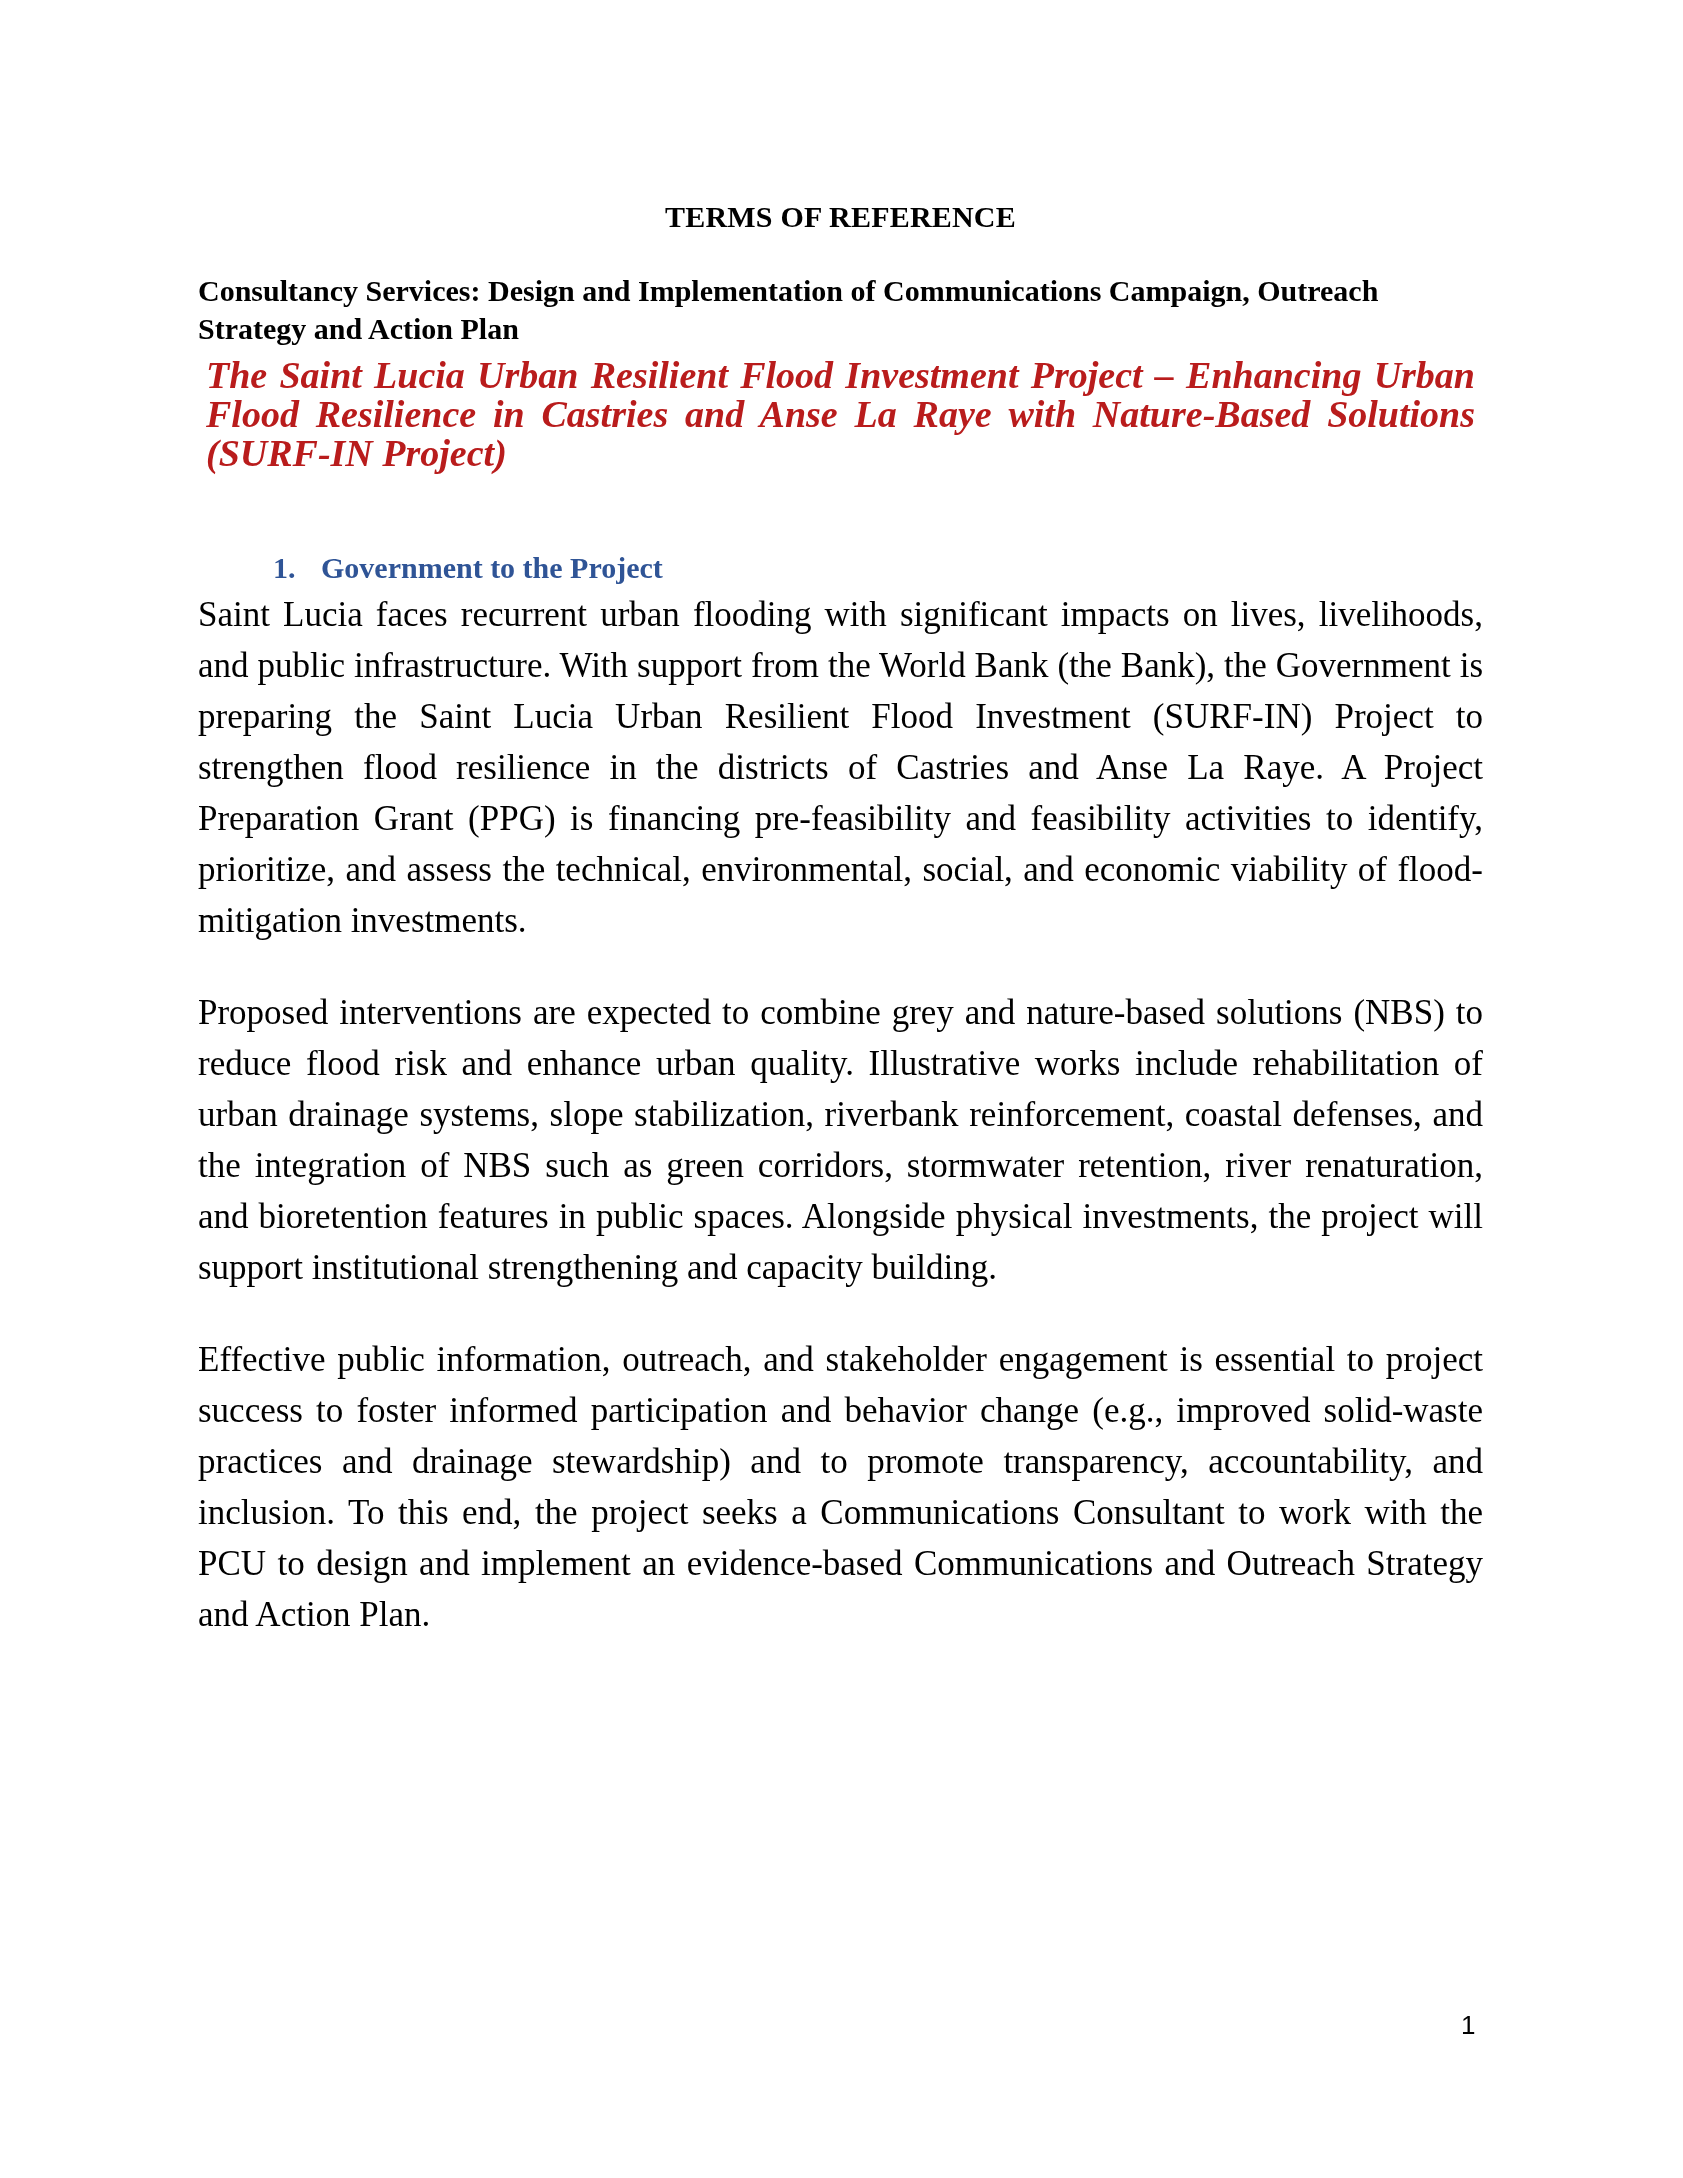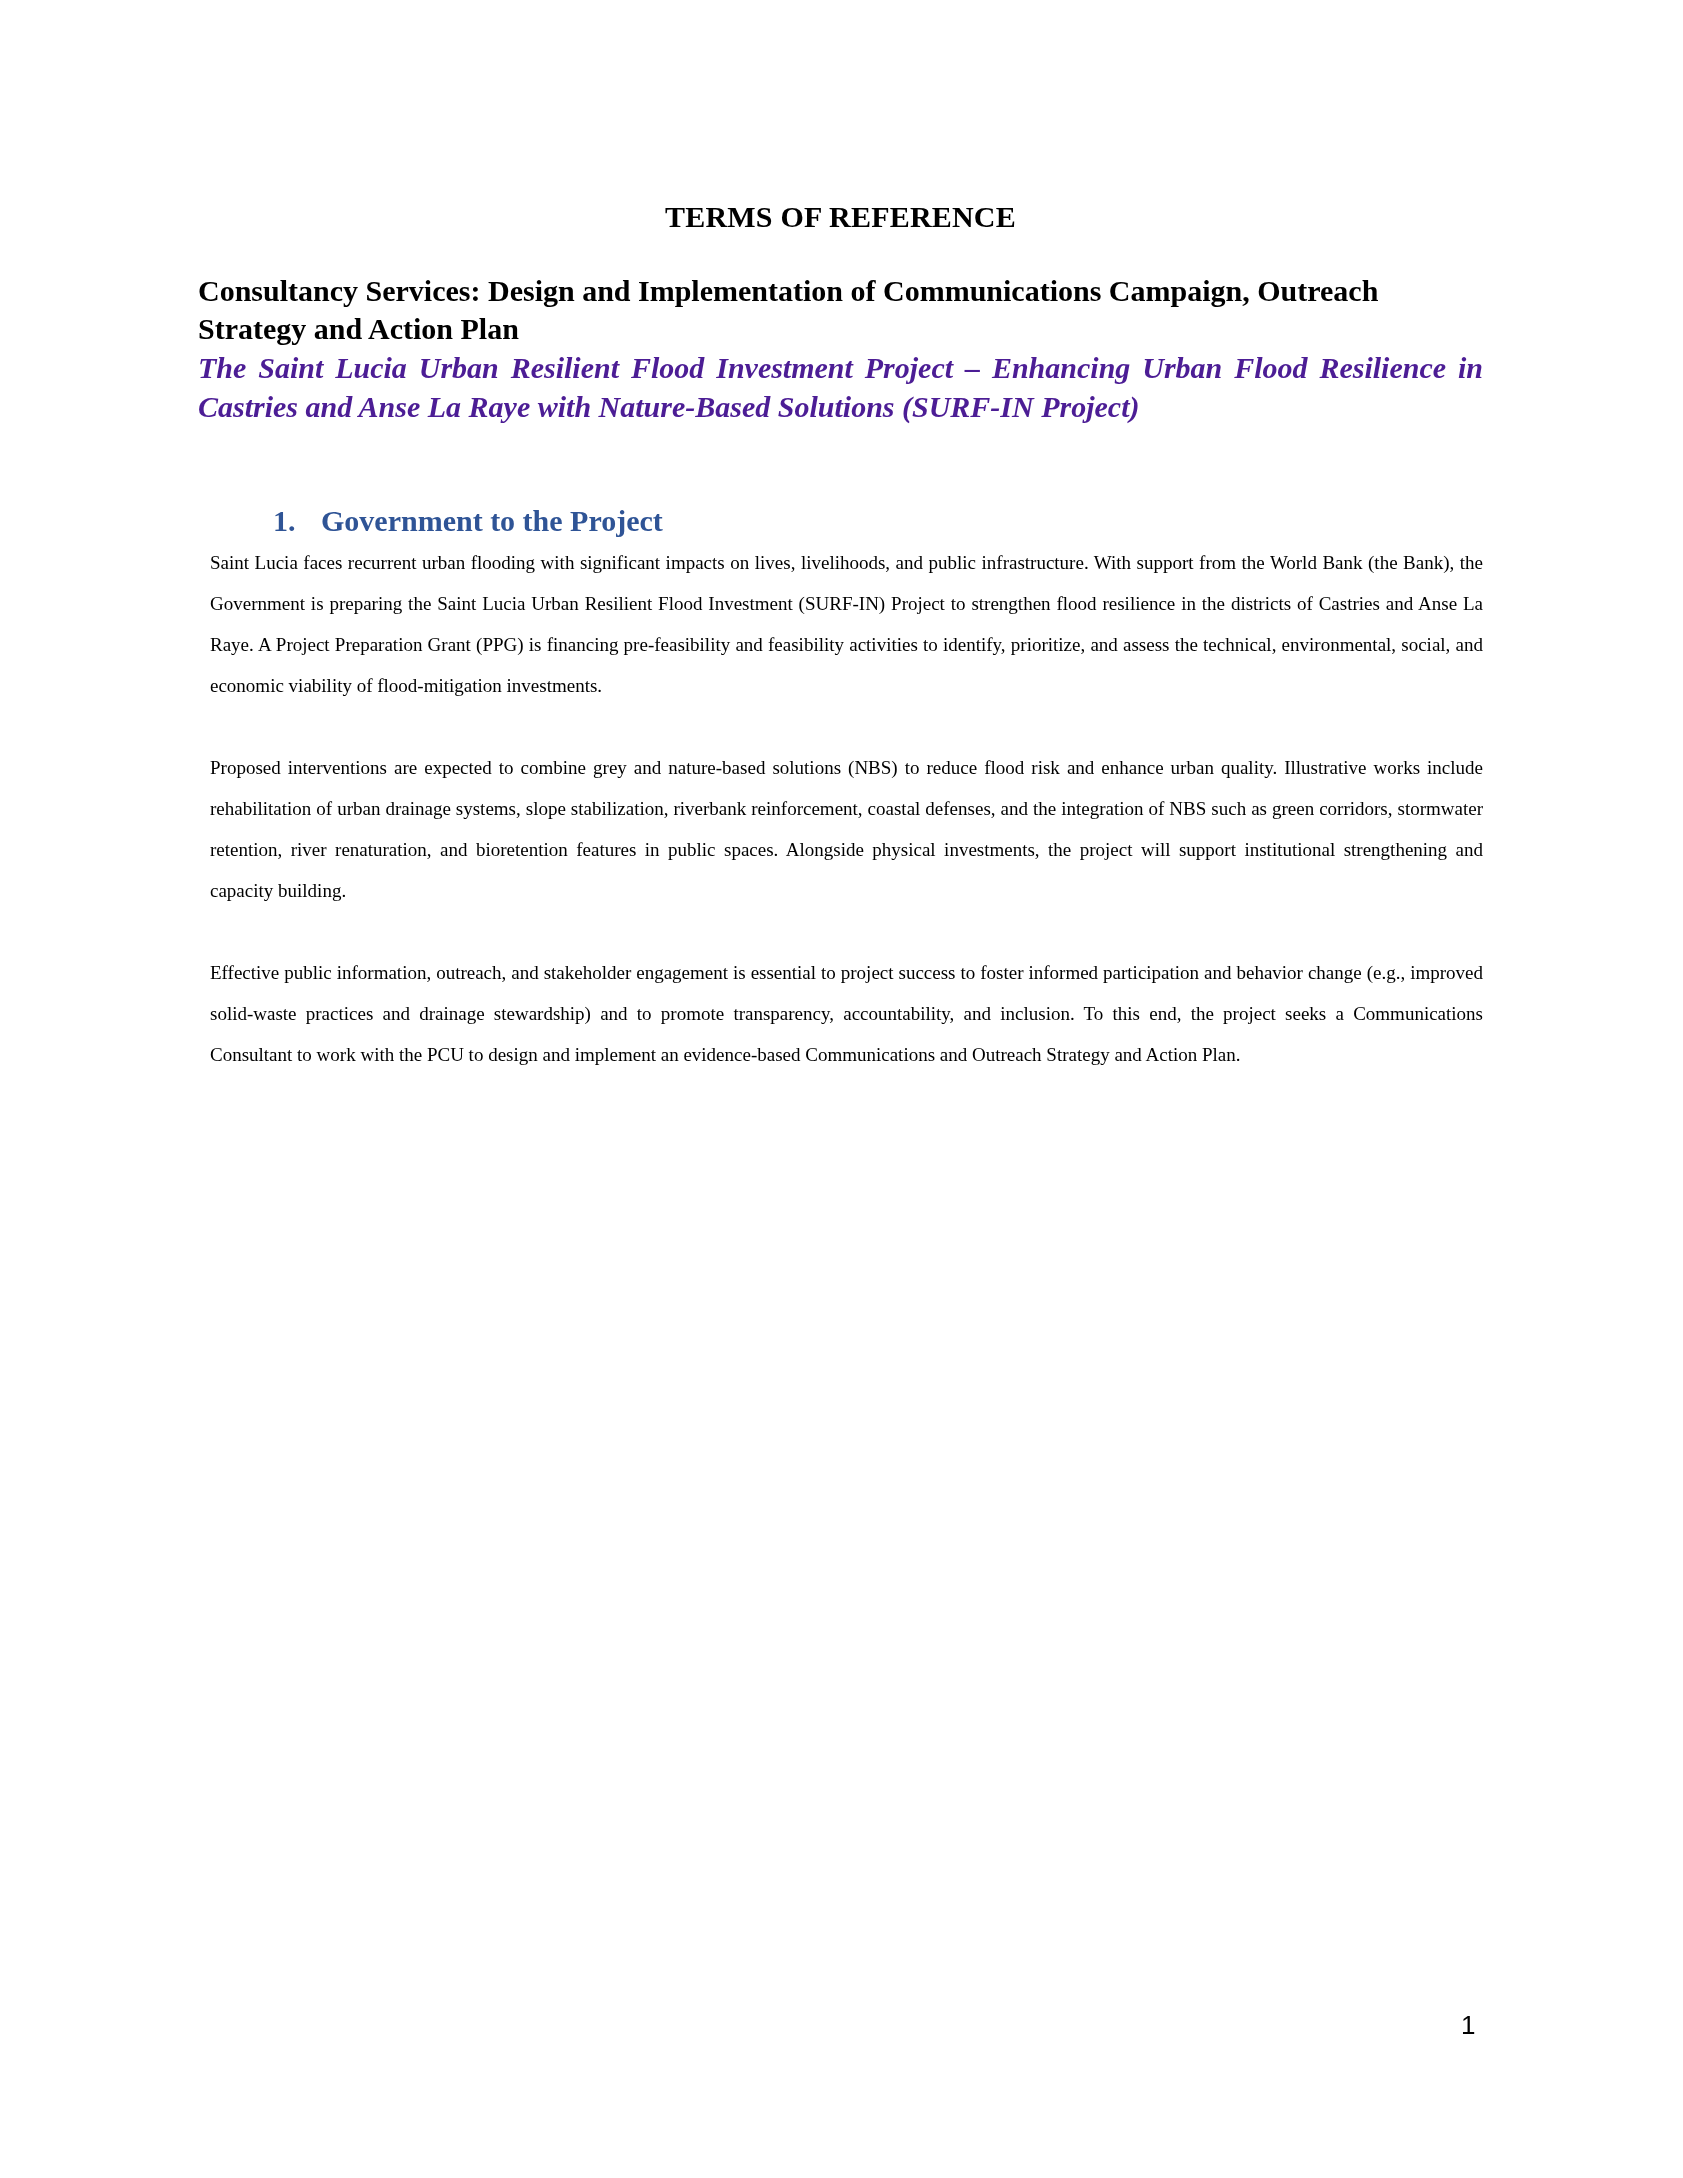--- a/index.html
+++ b/index.html
@@ -12,30 +12,30 @@
     .content { position: absolute; left: 198px; top: 196px; width: 1285px; }
     .doc-title {
       text-align: center; font-weight: bold; font-size: 30px; line-height: 41px;
       margin: 0 0 35px 0; letter-spacing: 0.2px;
     }
     .service-title {
       font-weight: bold; font-size: 30px; line-height: 38px; margin: 0;
       text-align: left;
     }
     .project-subtitle {
-      font-weight: bold; font-style: italic; font-size: 30px; line-height: 39px;
-      color: #4c1d95; margin: 0; text-align: justify; text-align-last: left;
+      font-weight: bold; font-style: italic; font-size: 38px; line-height: 39px;
+      color: #b91c1c; margin: 8px; text-align: justify; text-align-last: left;
     }
     .section-heading {
       margin: 74px 0 0 0; font-weight: bold; font-size: 30px; line-height: 42px;
       color: #2f5496; padding-left: 75px; display: flex;
     }
     .section-heading .num { width: 48px; display: inline-block; }
     .para {
-      font-size: 19px; line-height: 41px; margin: 0 0 41px 12px;
+      font-size: 35px; line-height: 51px; margin: 0 0 41px 0;
       text-align: justify; text-align-last: left;
     }
     .para.first { margin-top: 0; }
     .page-number {
       position: absolute; left: 1461px; top: 2010px; font-size: 26px;
       font-family: "Liberation Sans", "DejaVu Sans", sans-serif; color: #000;
     }
   </style>
 </head>
 <body>

